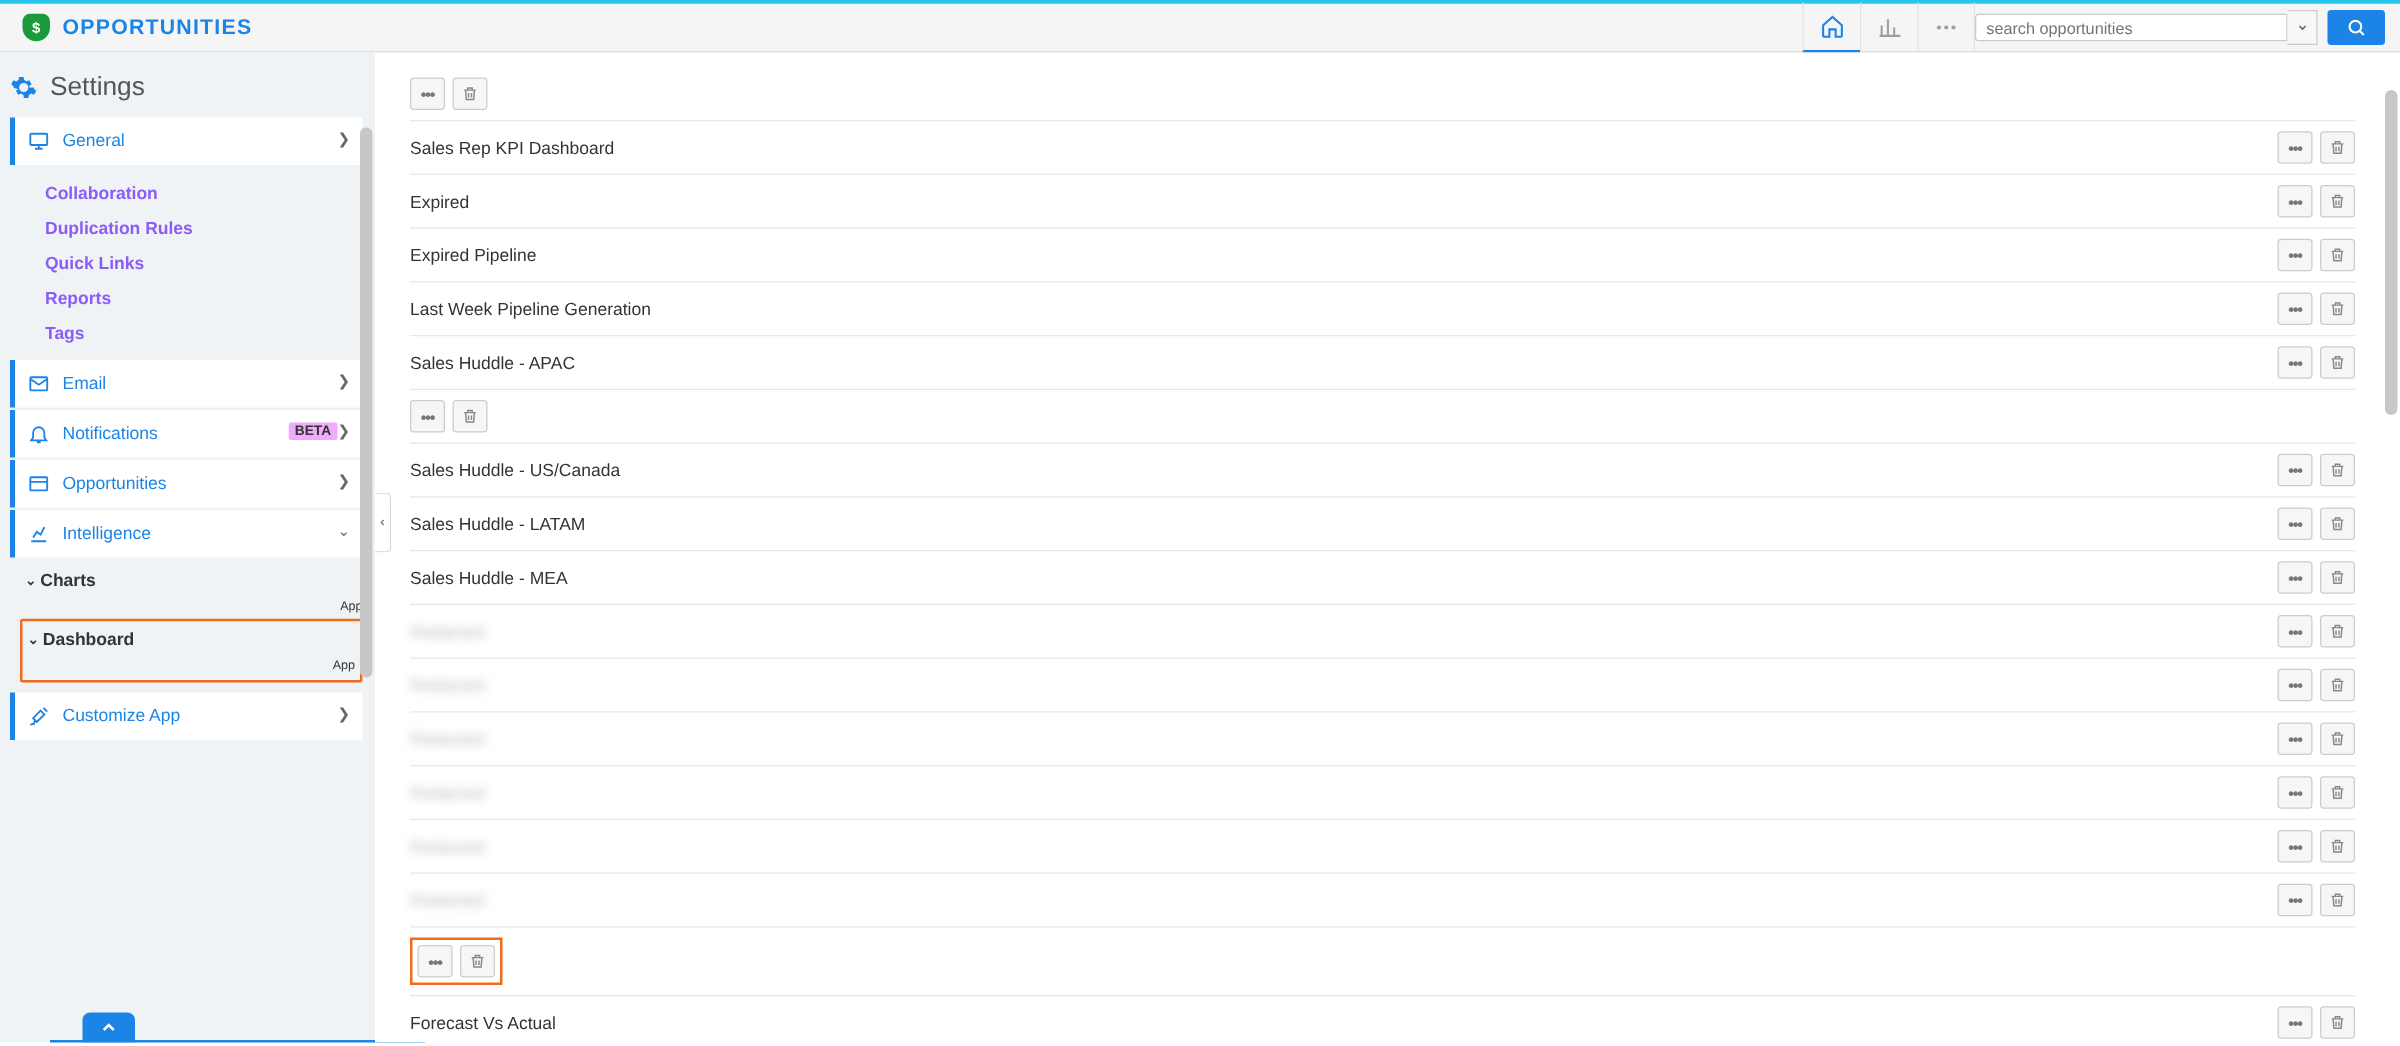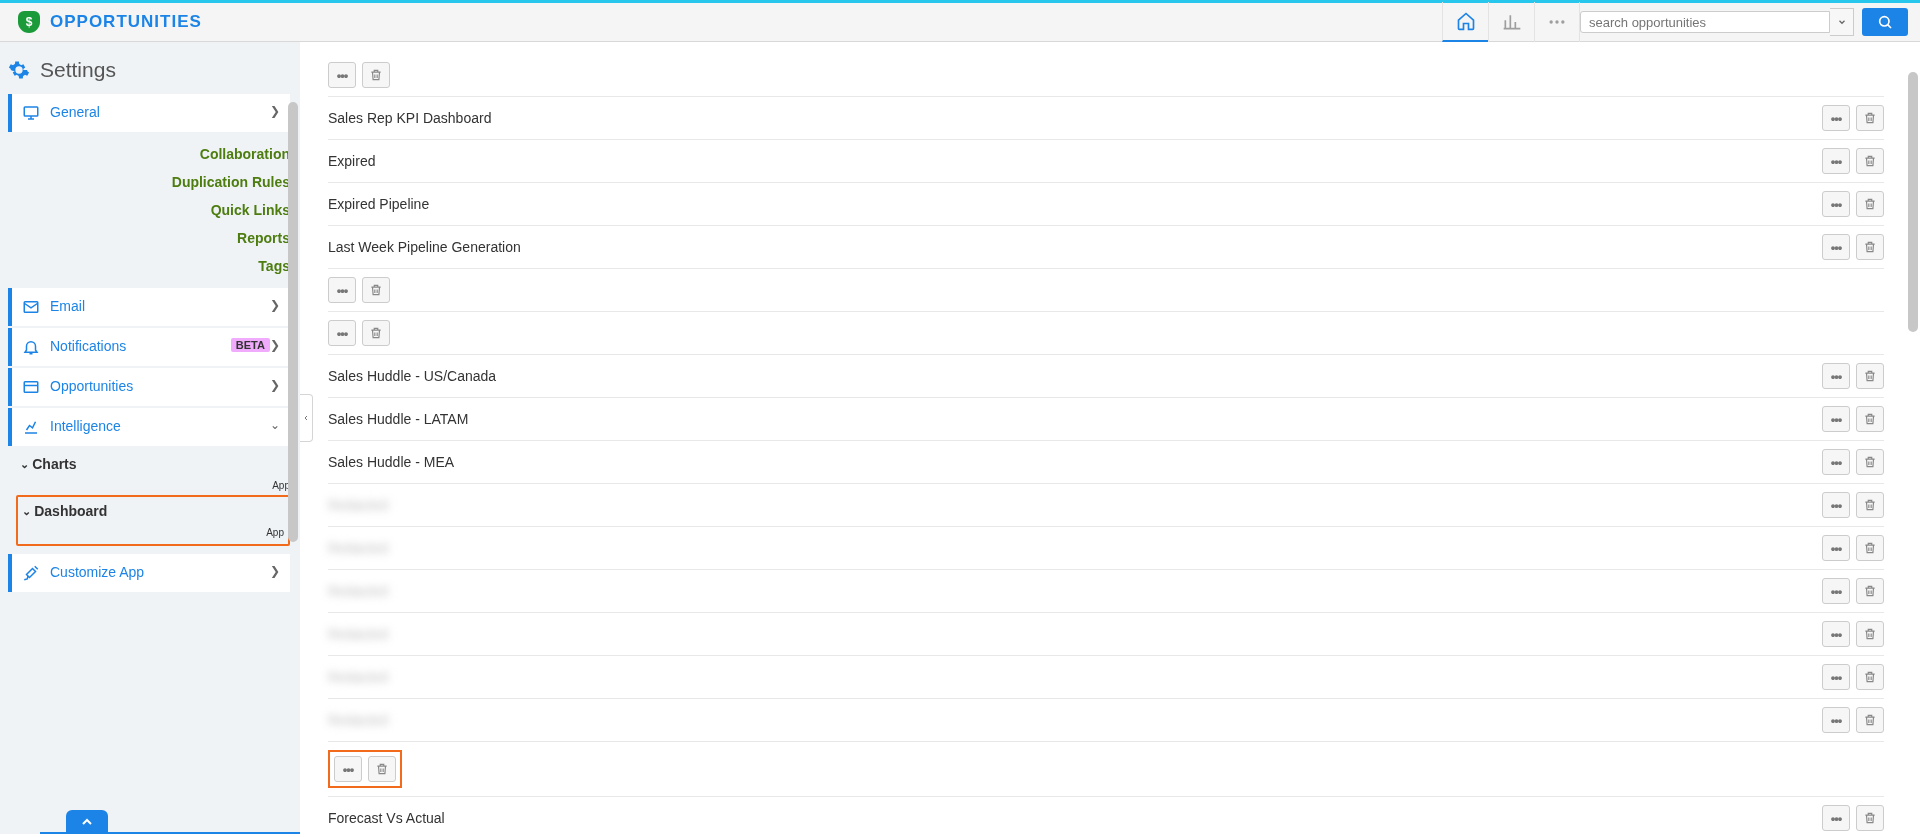--- a/index.html
+++ b/index.html
@@ -27,21 +27,21 @@
   .settings-hdr { display:flex; align-items:center; gap:10px; font-size:21px; color:#555; margin-bottom:12px; }
   .gear-icon { width:22px; height:22px; color:#1c84e6; }
   
   .nav-item { background:#fff; display:flex; align-items:flex-start; padding:10px 10px; border-left:4px solid #1c84e6; margin-bottom:2px; cursor:pointer; }
   .nav-item .nicon { width:18px; height:18px; margin-right:10px; color:#1c84e6; display:flex; align-items:center; justify-content:center; }
   .nav-item .nlabel { color:#1c84e6; font-size:14px; flex:1; }
   .nav-item .chev { color:#666; font-size:12px; }
   .nav-item .beta { background:#f0abfc; color:#333; font-size:11px; padding:1px 5px; border-radius:2px; margin-left:6px; font-weight:bold; }
   
   .sub-items { padding: 6px 0 8px 28px; }
-  .sub-items div { padding: 6px 0; color:#4d7c0f; font-weight:600; font-size:14px; cursor:pointer;text-align:right; }
+  .sub-items div { padding: 6px 0; color:#8b5cf6; font-weight:600; font-size:14px; cursor:pointer; }
   
   .tree { padding: 4px 0 8px 12px; }
   .tree-hdr { font-weight:bold; font-size:14px; padding:4px 0; display:flex; align-items:center; cursor:pointer; }
   .tree-hdr .caret { font-size:11px; margin-right:3px; }
   .tree-child { padding: 4px 0 4px 16px; font-size:10px; cursor:pointer;text-align:right; }
   .highlighted-box { border: 2px solid #f26a1b; border-radius:2px; padding:2px 4px; margin-left:-4px; }
   
   .bottom-toggle { position:absolute; bottom:0; left:66px; width:42px; height:24px; background:#1c84e6; border-radius:6px 6px 0 0; display:flex; align-items:center; justify-content:center; }
   .bottom-strip { position:absolute; bottom:-1px; left:40px; width:300px; height:3px; background:#1c84e6; }
 
@@ -274,20 +274,21 @@
               <span class="dots">•••</span>
             </div>
             <div class="icon-btn">
               <svg viewBox="0 0 24 24" fill="none" stroke="#888" stroke-width="2">
                 <path d="M4 7h16M9 7V4h6v3M6 7l1 13h10l1-13M10 11v6M14 11v6"></path>
               </svg>
             </div>
           </div>
         </div>
         <div class="row">
+          <div class="row-label">Sales Huddle - APAC</div>
           <div class="row-actions">
             <div class="icon-btn">
               <span class="dots">•••</span>
             </div>
             <div class="icon-btn">
               <svg viewBox="0 0 24 24" fill="none" stroke="#888" stroke-width="2">
                 <path d="M4 7h16M9 7V4h6v3M6 7l1 13h10l1-13M10 11v6M14 11v6"></path>
               </svg>
             </div>
           </div>

